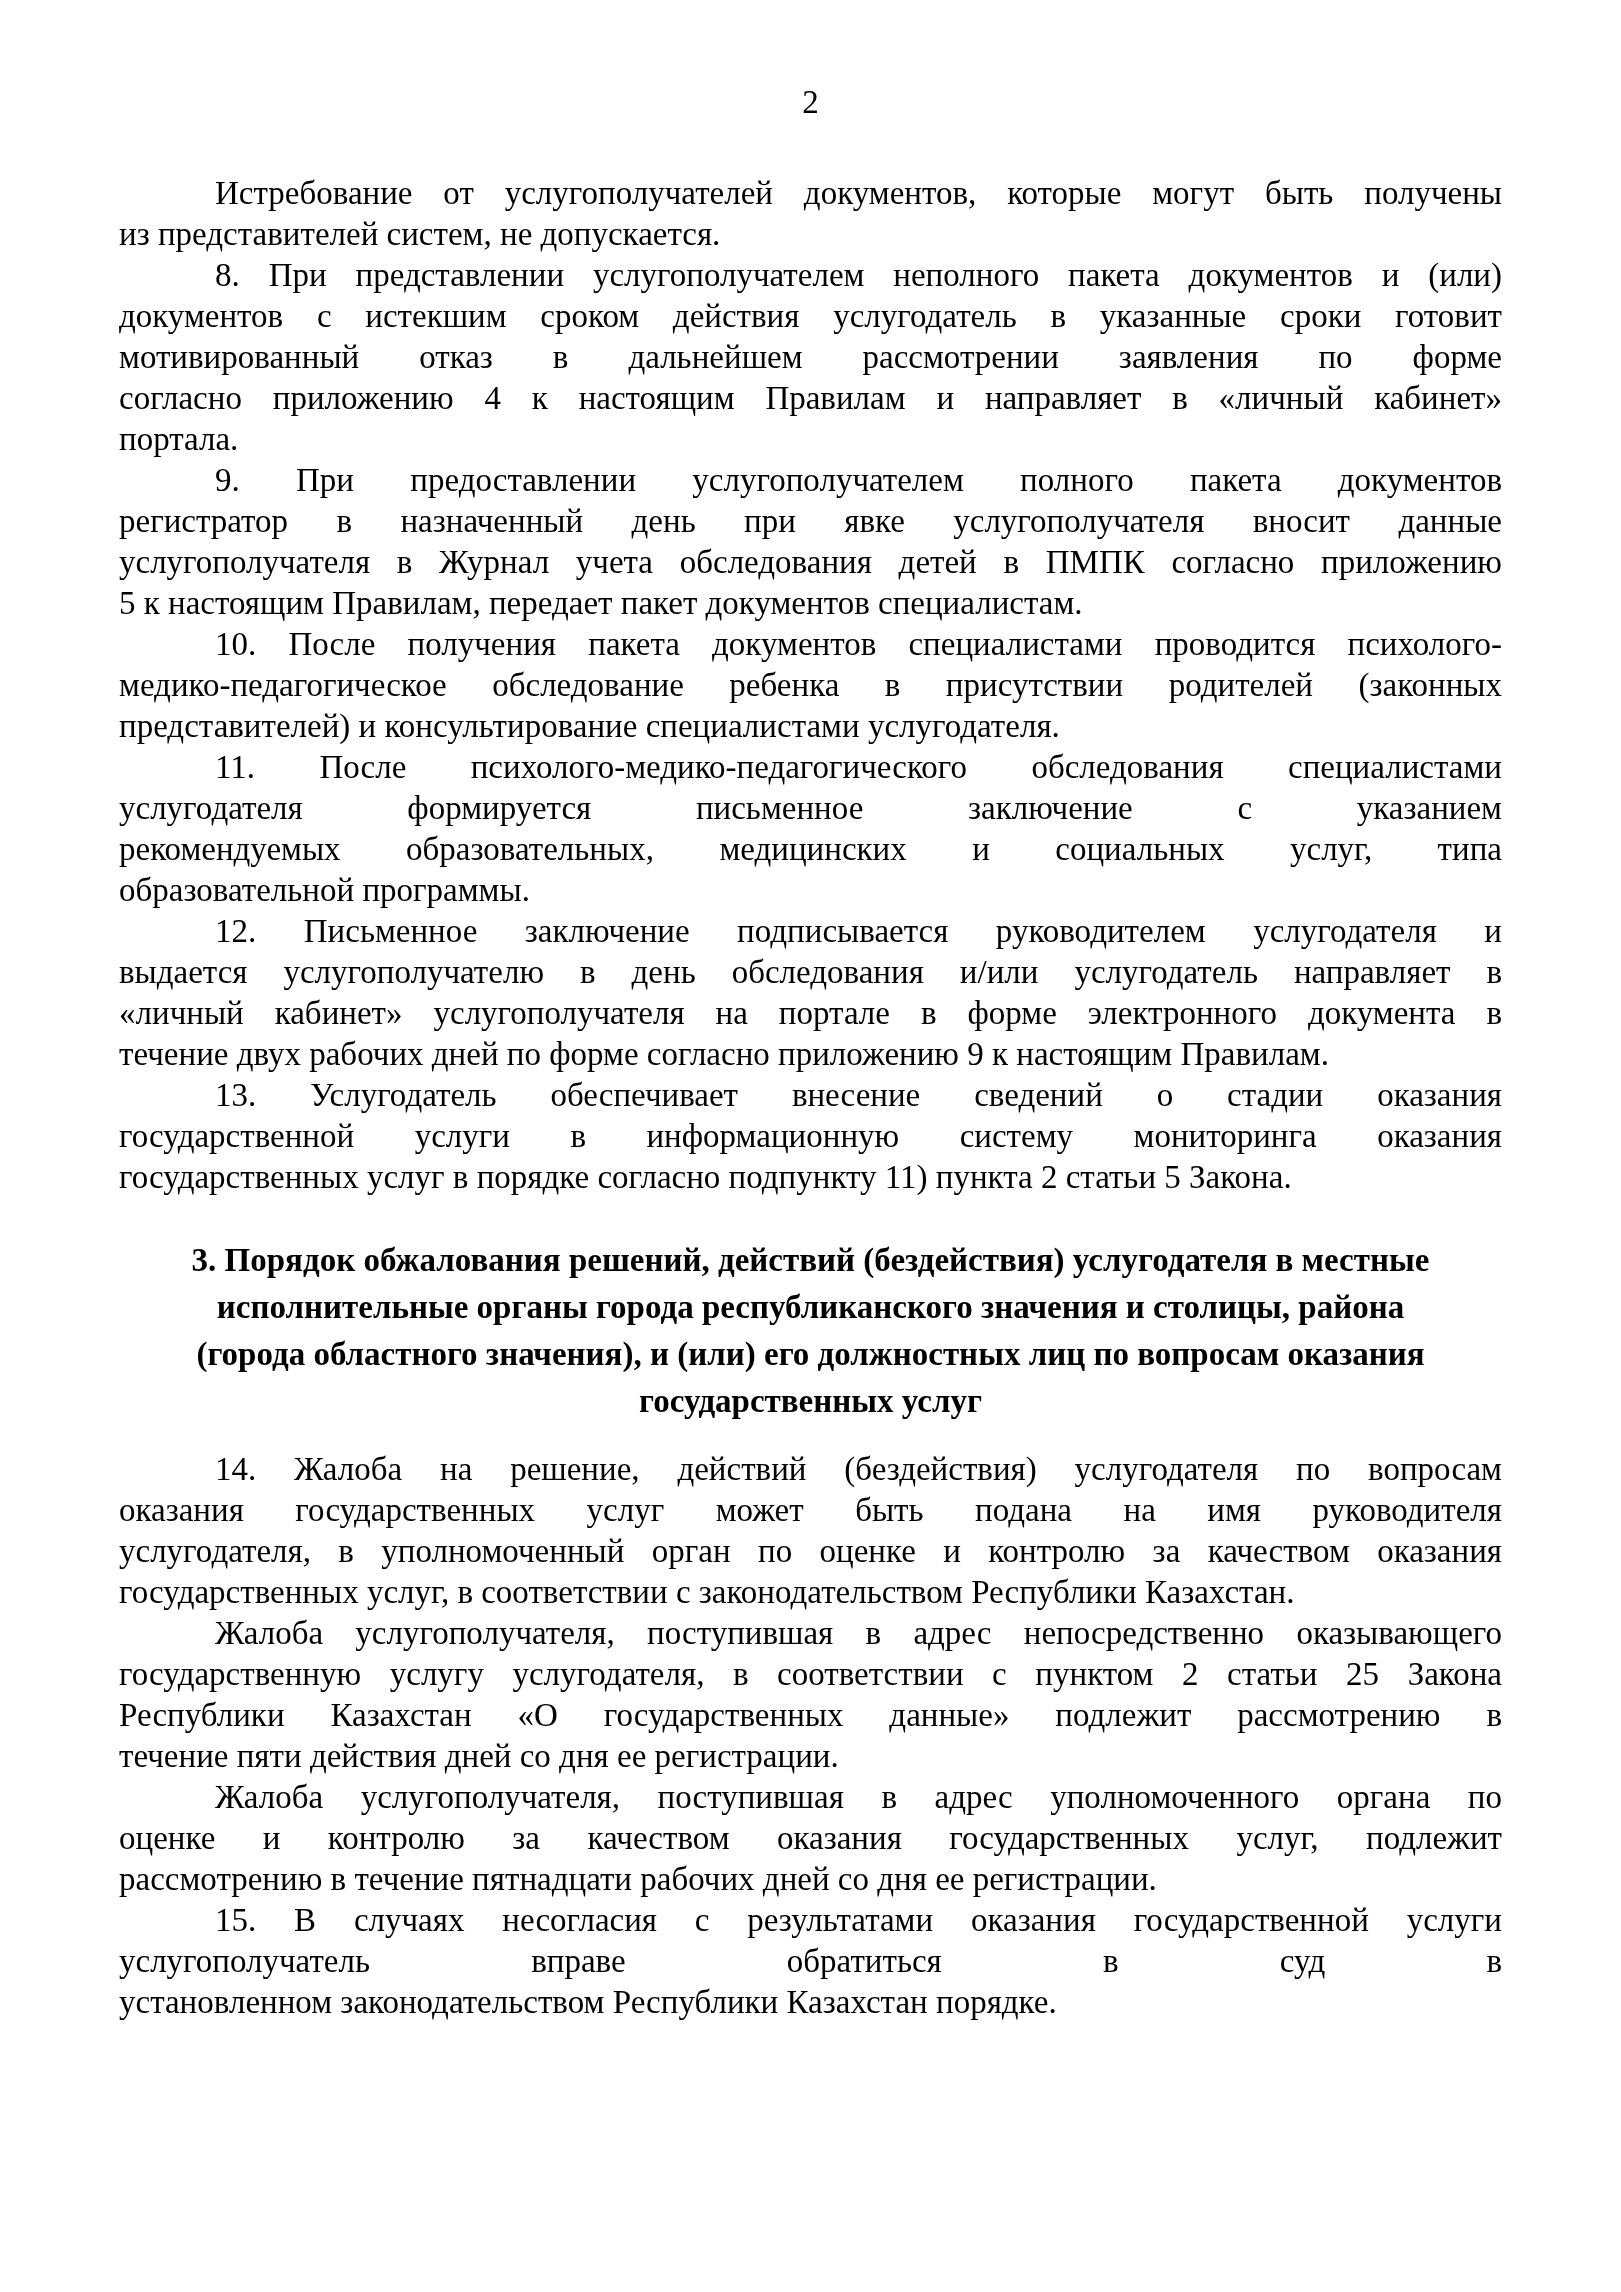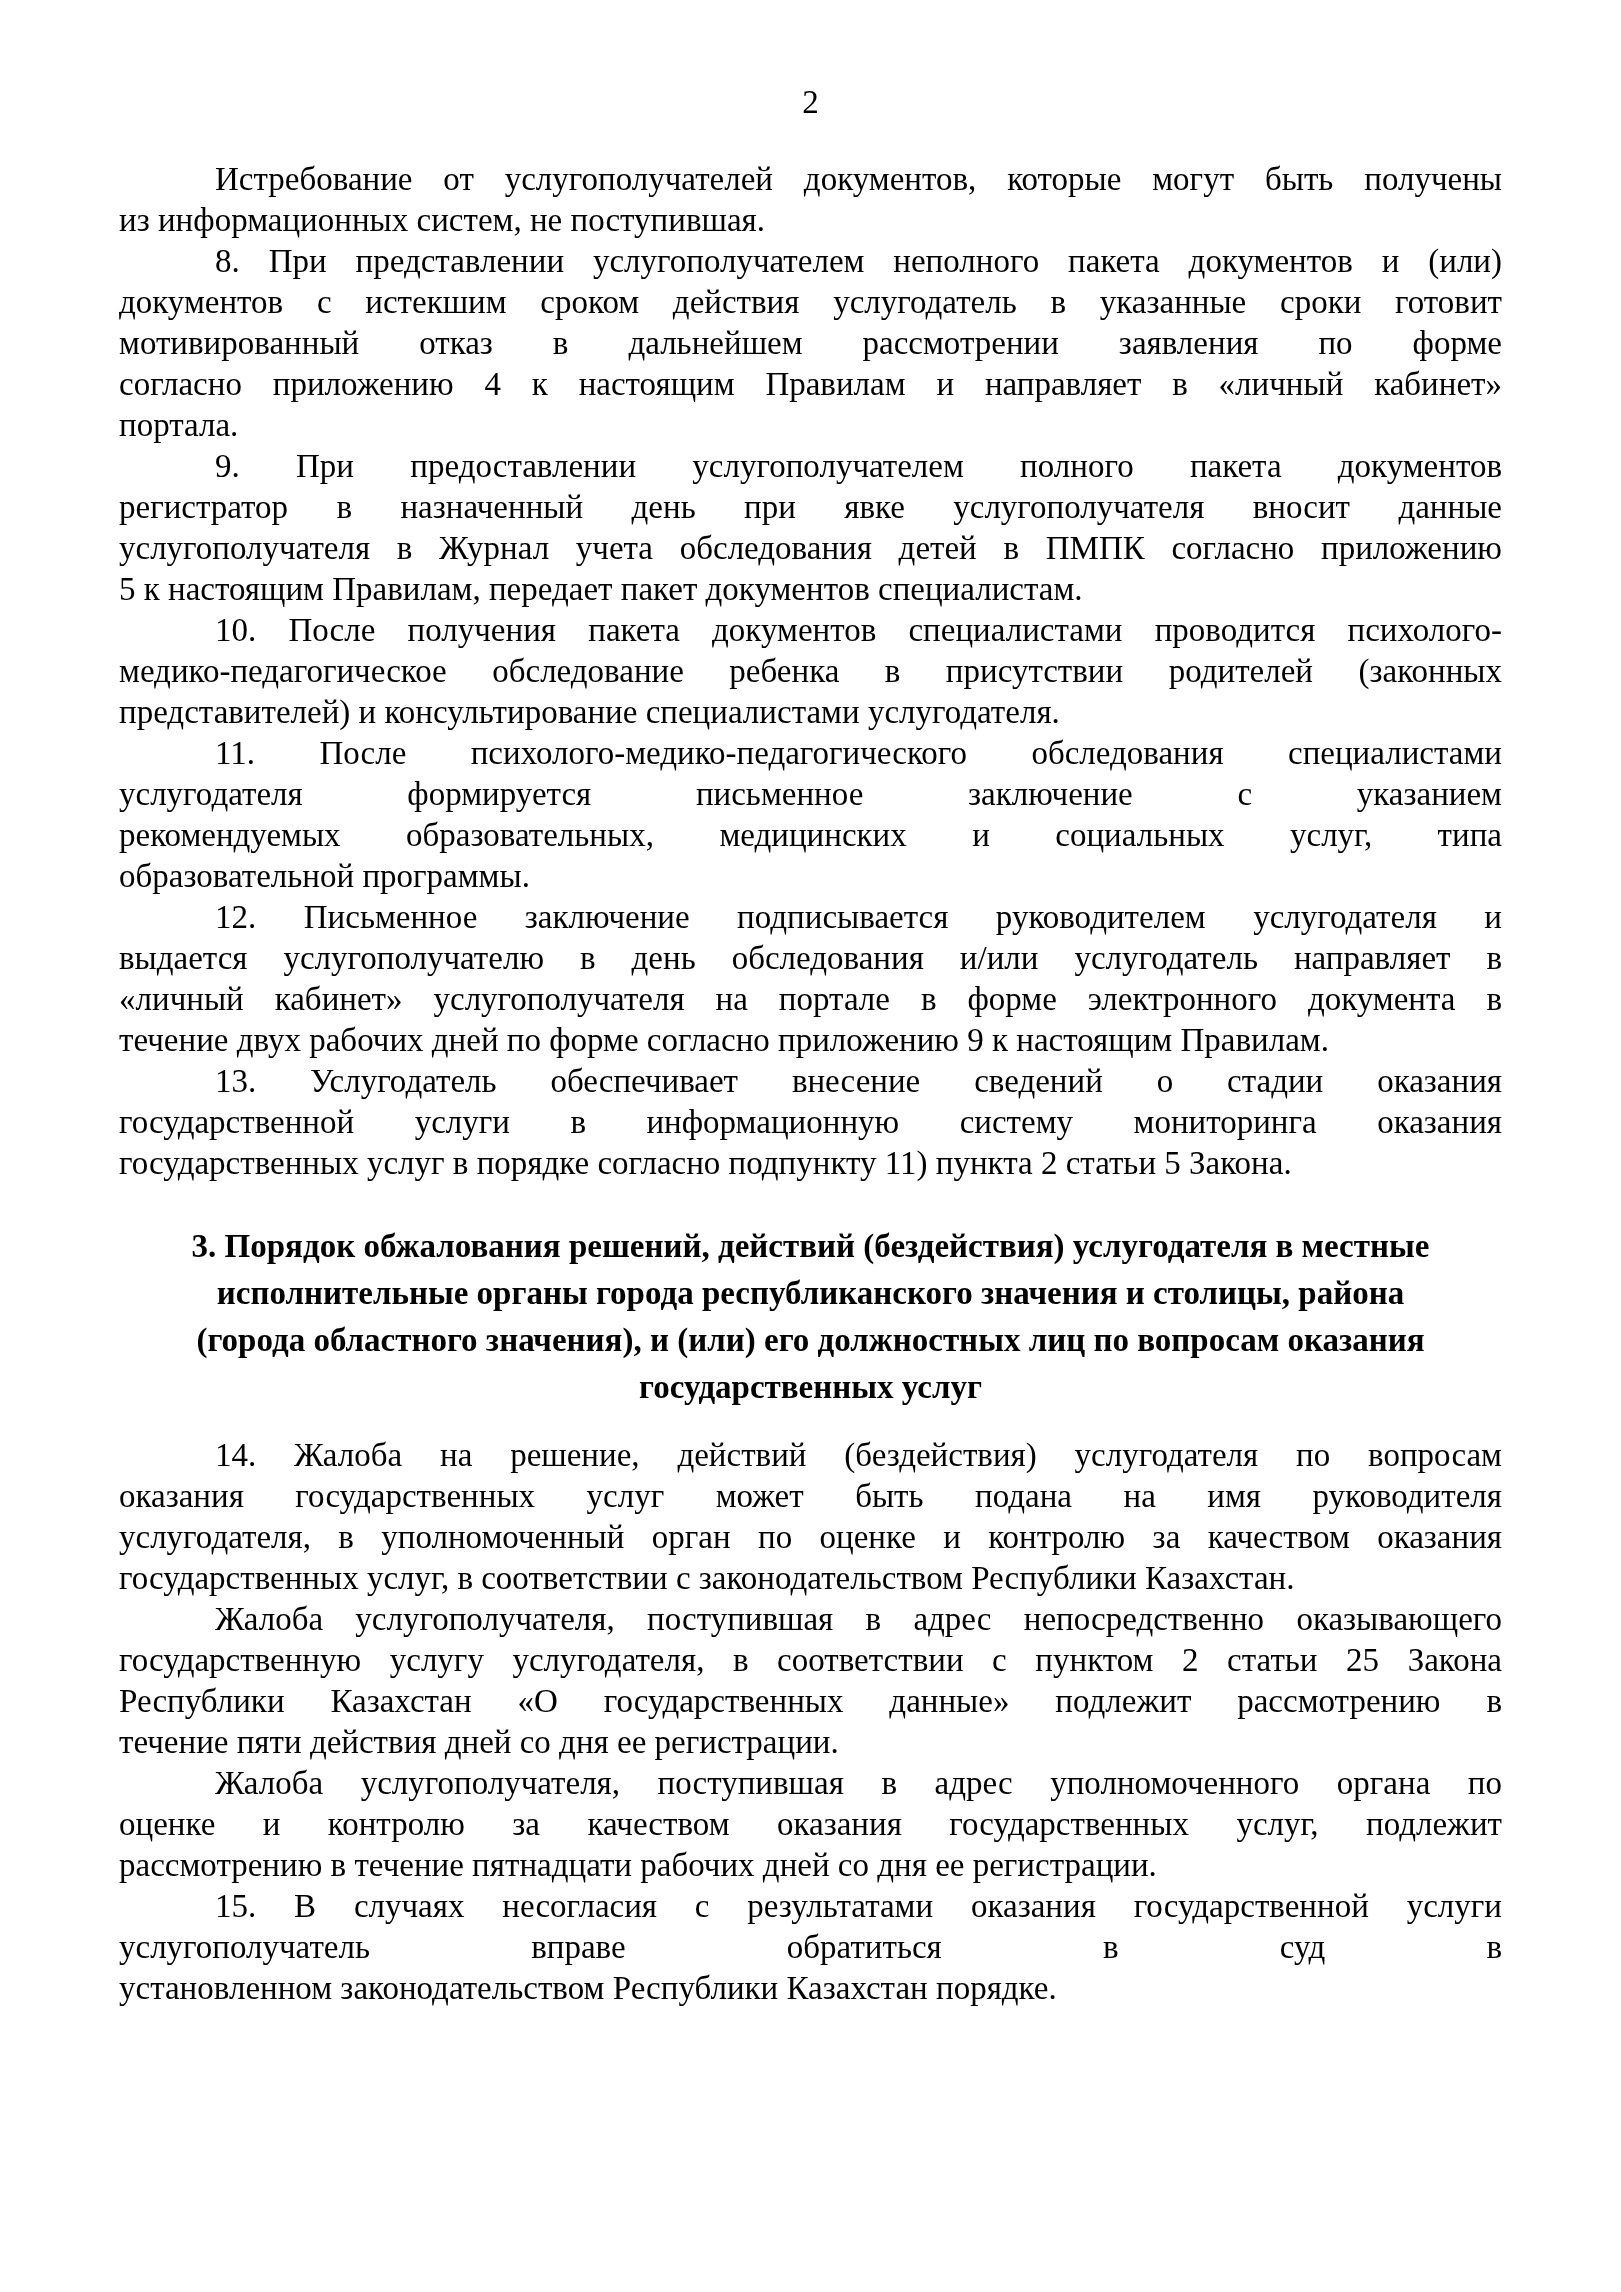--- a/index.html
+++ b/index.html
@@ -13,21 +13,21 @@
     padding: 82px 119px 0 119px;
     background: #ffffff;
     color: #000000;
     font-family: "Liberation Serif", "DejaVu Serif", serif;
     font-size: 33px;
     line-height: 41px;
   }
   .page-number {
     text-align: center;
   }
-  .doc-body { margin-top: 36px; }
+  .doc-body { margin-top: 50px; }
   .paragraph { margin: 0; }
   .line {
     text-align: justify;
     text-align-last: justify;
     white-space: normal;
   }
   .line.indent { text-indent: 96px; }
   .line.last { text-align-last: left; }
   .paragraph.heading { margin: 39px 0 23.5px 0; font-weight: 700; }
   .paragraph.heading .line,
@@ -39,21 +39,21 @@
   }
 </style>
 </head>
 <body>
 
 <div class="page">
   <div class="page-number">2</div>
   <div class="doc-body">
       <div class="paragraph body">
         <div class="line indent">Истребование от услугополучателей документов, которые могут быть получены</div>
-        <div class="line last">из информационных систем, не поступившая.</div>
+        <div class="line last">из представителей систем, не допускается.</div>
       </div>
       <div class="paragraph body">
         <div class="line indent">8. При представлении услугополучателем неполного пакета документов и (или)</div>
         <div class="line">документов с истекшим сроком действия услугодатель в указанные сроки готовит</div>
         <div class="line">мотивированный отказ в дальнейшем рассмотрении заявления по форме</div>
         <div class="line">согласно приложению 4&nbsp;к настоящим Правилам и направляет в «личный кабинет»</div>
         <div class="line last">портала.</div>
       </div>
       <div class="paragraph body">
         <div class="line indent">9. При предоставлении услугополучателем полного пакета документов</div>

